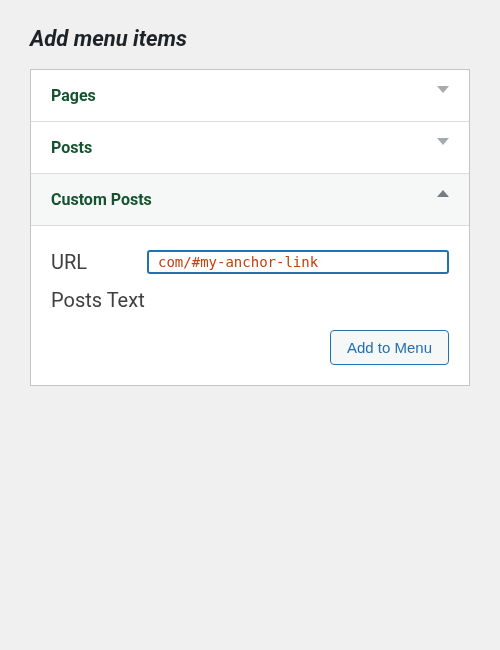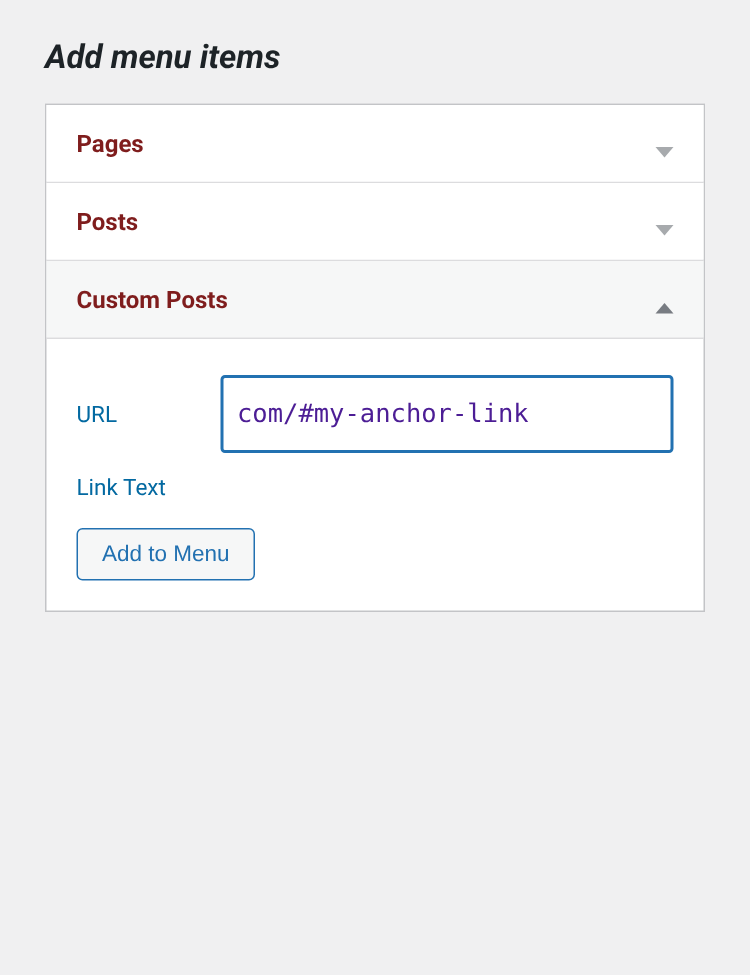--- a/index.html
+++ b/index.html
@@ -20,68 +20,68 @@
   font-style:italic;
 }
 .panel{
   border:1px solid #c3c4c7;
   background:#fff;
 }
 .acc-item{border-bottom:1px solid #dcdcde}
 .acc-item:last-child{border-bottom:none}
 .acc-header{
   display:flex;
-  align-items:flex-end;
+  align-items:flex-start;
   justify-content:space-between;
   padding:16px 20px;
   cursor:pointer;
   background:#fff;
   font-size:16px;
   font-weight:700;
-  color:#7f1d1d;
+  color:#14532d;
 }
 .acc-header.expanded{background:#f6f7f7}
 .tri{
   width:0;height:0;
   border-left:6px solid transparent;
   border-right:6px solid transparent;
 }
 .tri-down{border-top:7px solid #a7aaad}
 .tri-up{border-bottom:7px solid #787c82}
 .acc-body{
   padding:24px 20px 20px;
   border-top:1px solid #dcdcde;
 }
 .row{
   display:flex;
   align-items:center;
   margin-bottom:14px;
 }
 .row-label{
   width:96px;
-  color:#0369a1;
-  font-size:15px;
+  color:#404040;
+  font-size:20px;
 }
 .row-field{flex:1}
 input.txt{
   width:100%;
-  height:52px;
+  height:24px;
   padding:6px 10px;
-  font-size:17px;
-  color:#4c1d95;
+  font-size:14px;
+  color:#c2410c;
   background:#fff;
   border:1px solid #8c8f94;
   border-radius:3px;
   outline:none;
 }
 input.txt.mono{font-family:"SFMono-Regular",Consolas,Menlo,monospace}
 input.txt.focused{border:2px solid #2271b1;padding:5px 9px}
 .actions{
   display:flex;
-  justify-content:flex-start;
+  justify-content:flex-end;
   margin-top:18px;
 }
 button.secondary{
   background:#f6f7f7;
   border:1px solid #2271b1;
   color:#2271b1;
   font-size:15px;
   padding:8px 16px;
   border-radius:4px;
   cursor:pointer;
@@ -116,21 +116,21 @@
     <div class="acc-body">
 
       <div class="row">
         <div class="row-label">URL</div>
         <div class="row-field">
           <input type="text" class="txt mono focused" value="com/#my-anchor-link" style="">
         </div>
       </div>
 
       <div class="row">
-        <div class="row-label">Link Text</div>
+        <div class="row-label">Posts Text</div>
       </div>
 
       <div class="actions">
         <button class="secondary">Add to Menu</button>
       </div>
 
     </div>
   </div>
 
 

